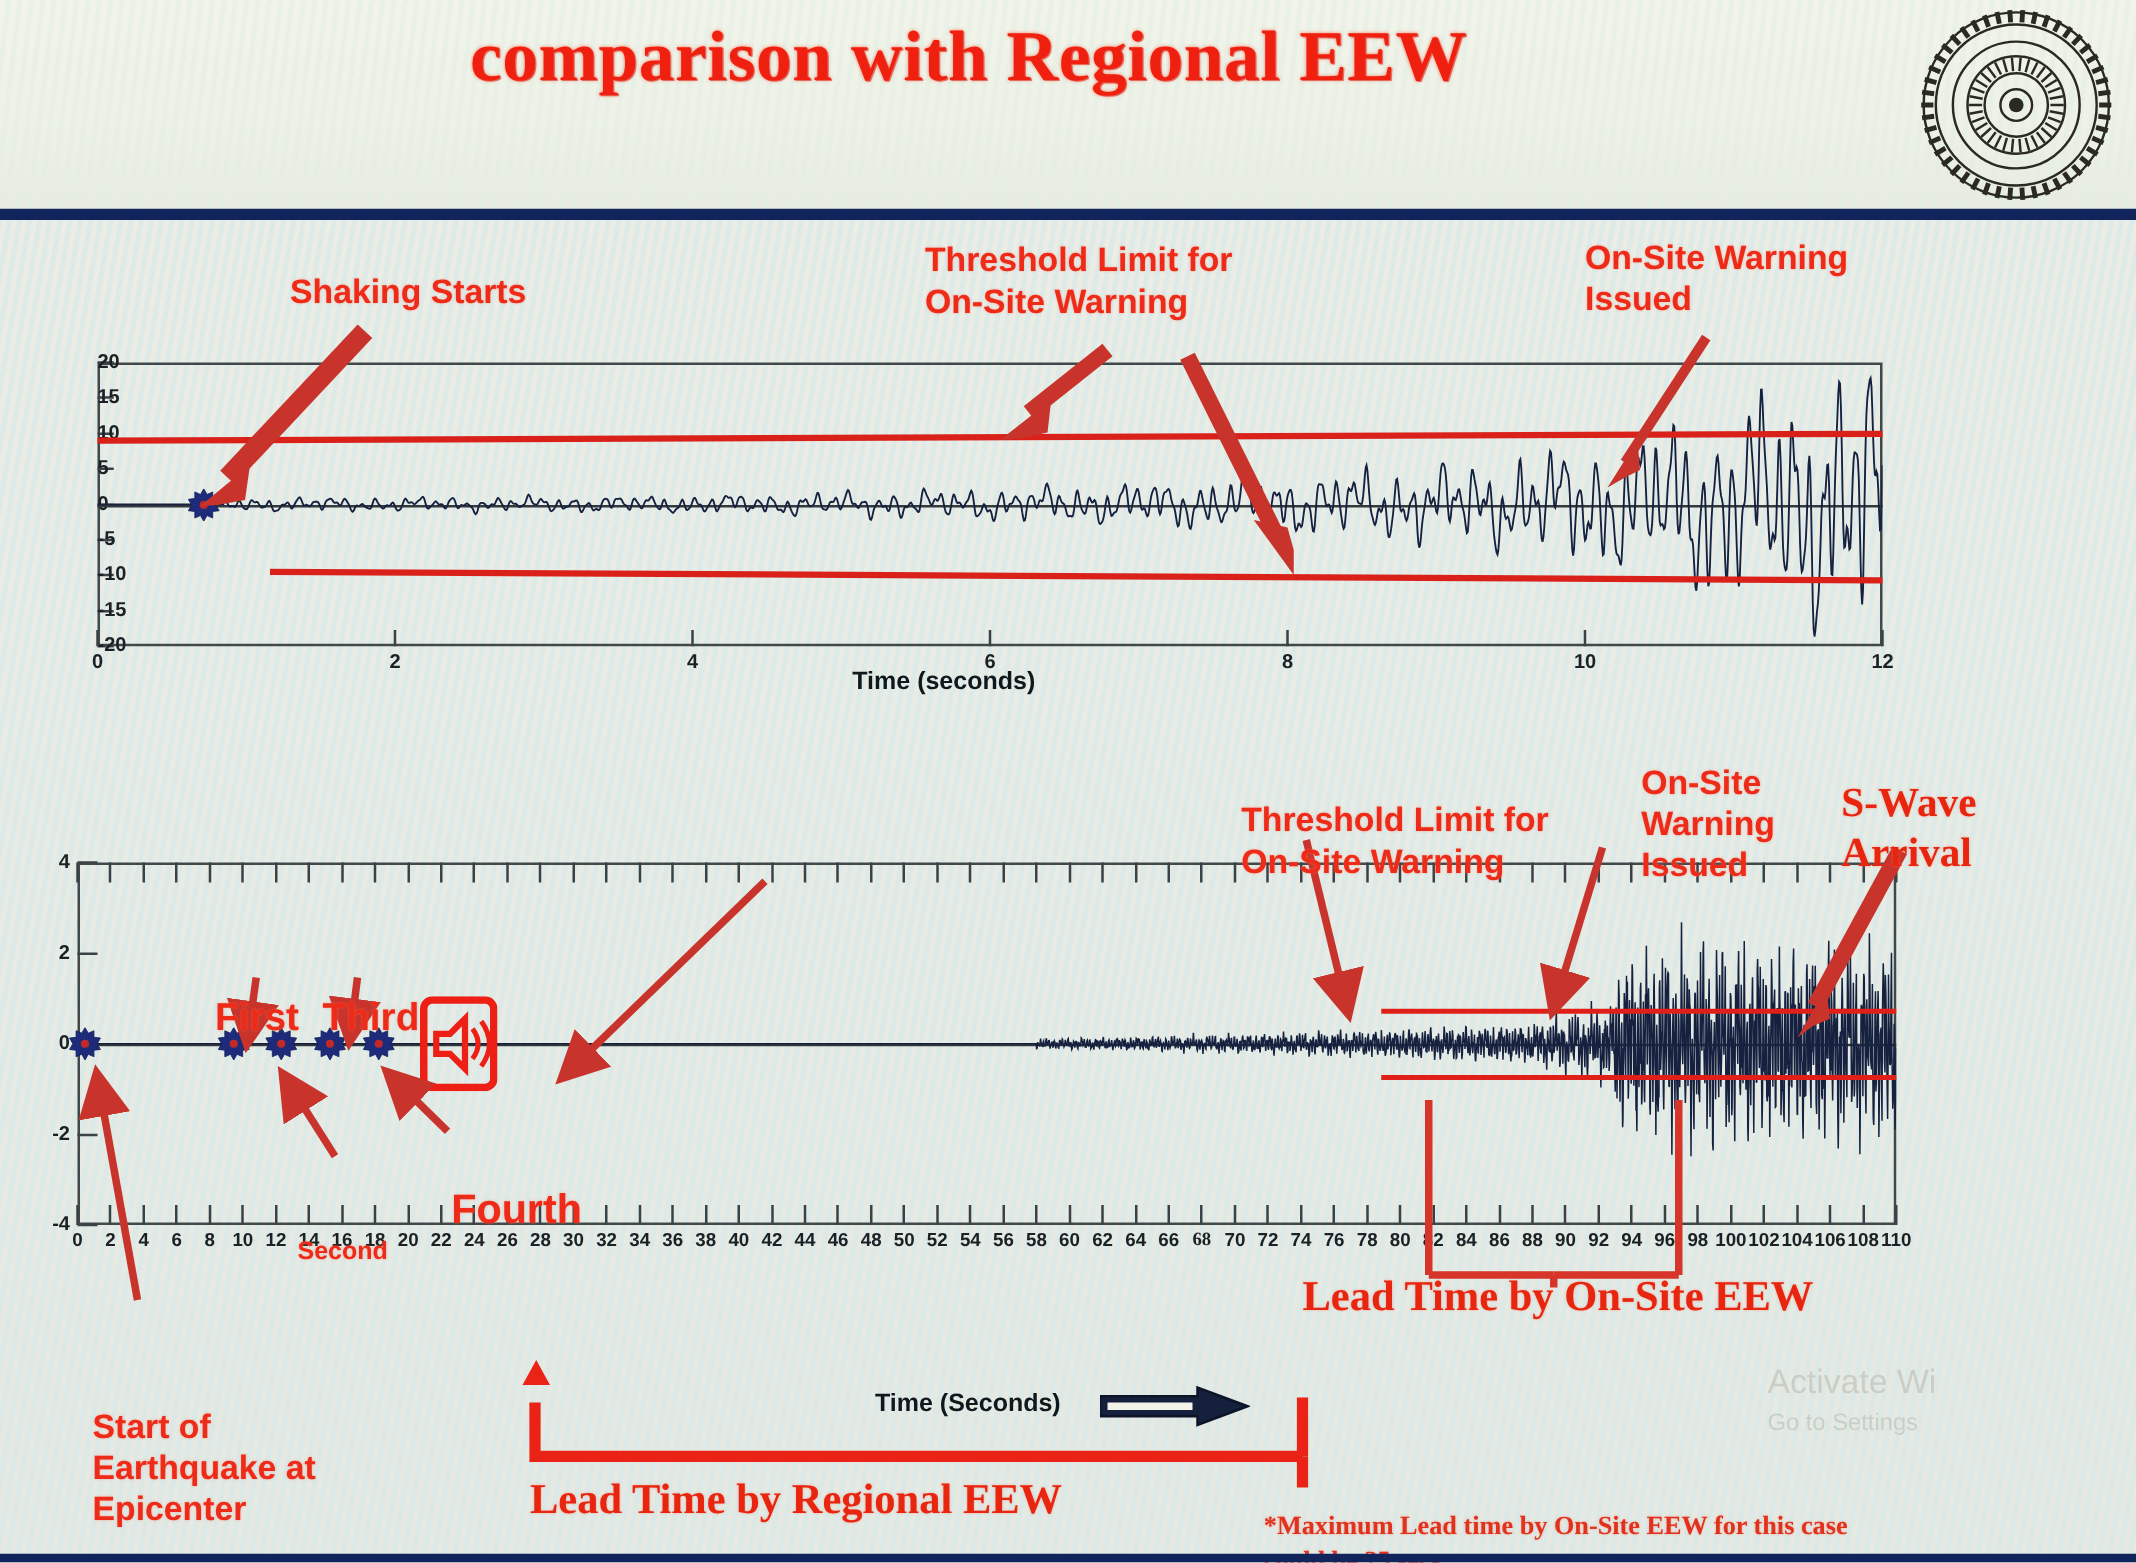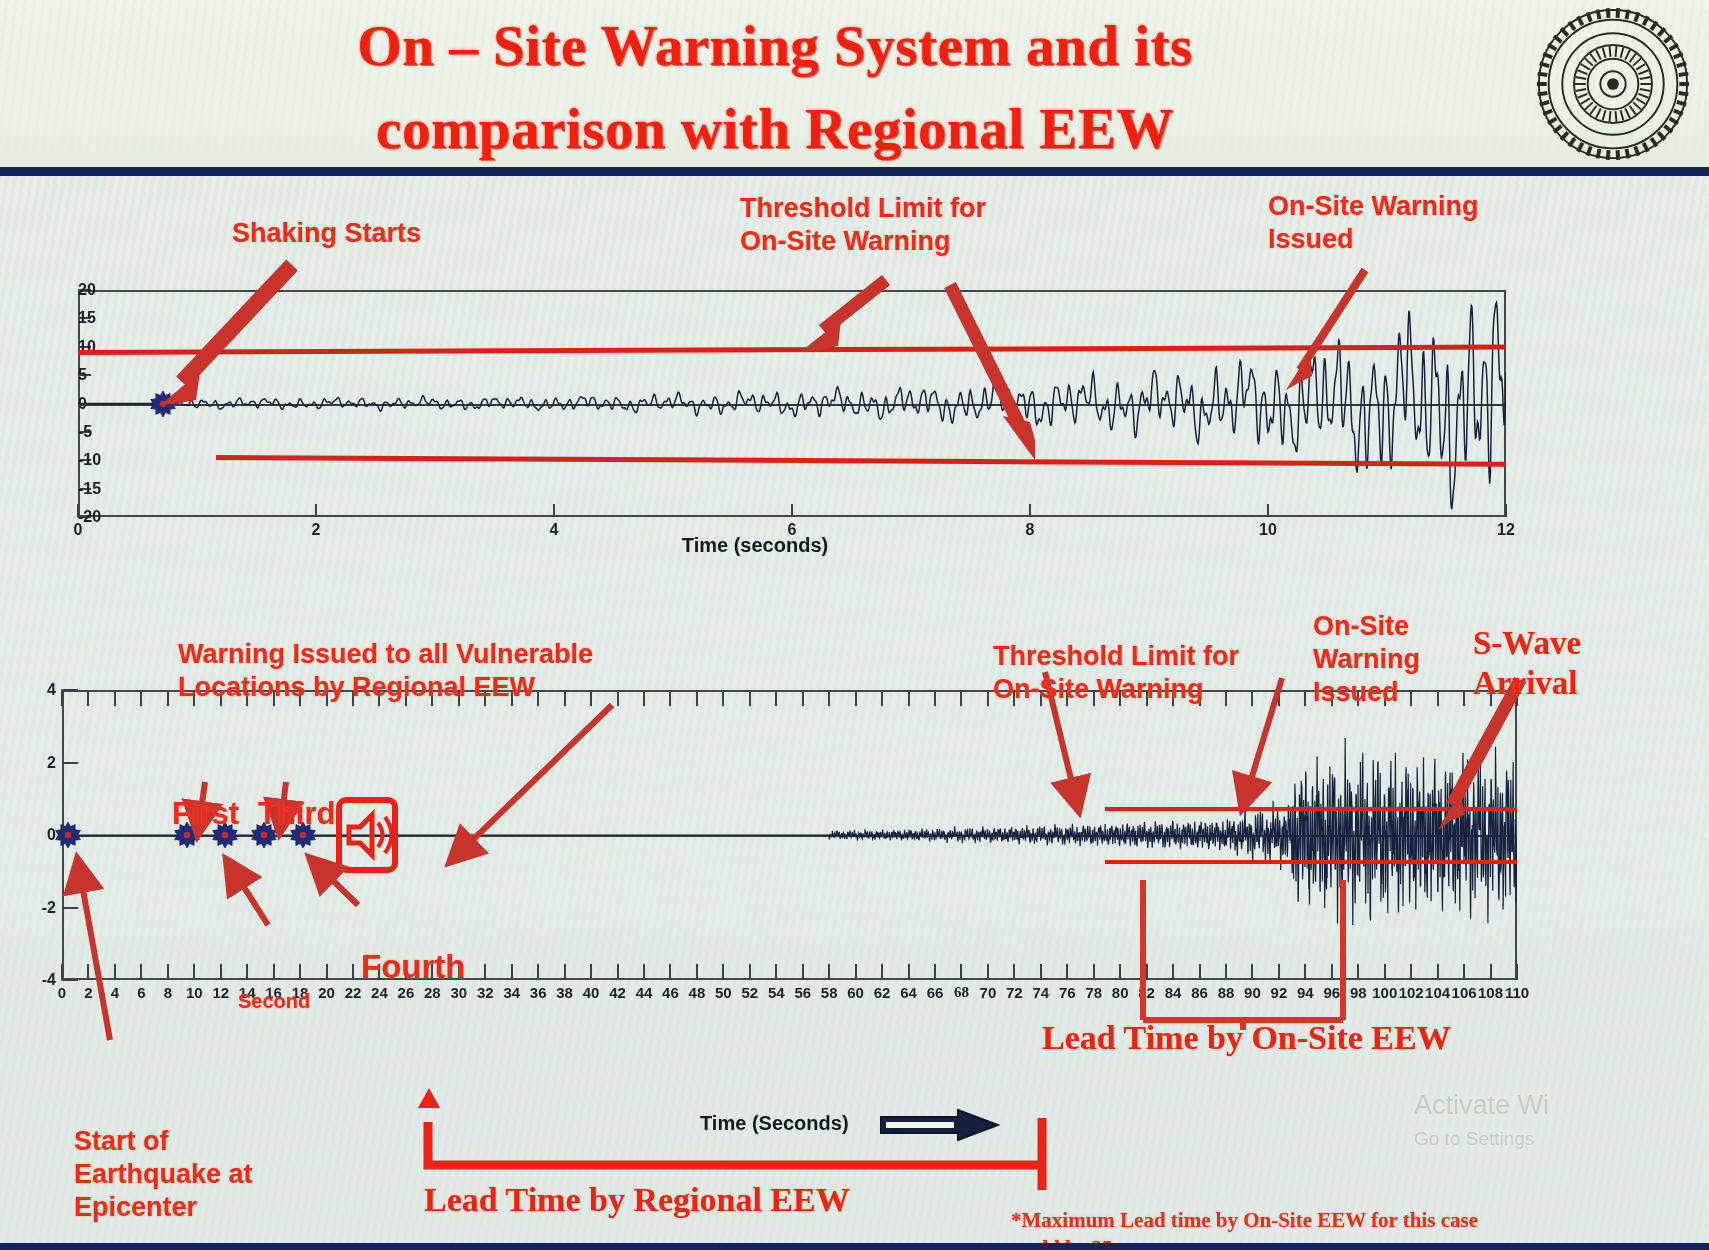--- a/index.html
+++ b/index.html
@@ -98,21 +98,20 @@
   #watermark .w2{font-size:19px;}
   .svgwrap{position:absolute;left:0;top:0;width:1709px;height:1250px;pointer-events:none;}
 </style>
 </head>
 <body>
 
 <div id="slide">
 
   <div id="header">
     <div id="title">
-      <div>On – Site Warning System and its</div>
       <div>comparison with Regional EEW</div>
     </div>
 
     <svg id="logo" viewBox="0 0 160 160">
       <g fill="none" stroke="#2a2a22" stroke-width="2">
         <circle cx="80" cy="80" r="76"></circle>
         <circle cx="80" cy="80" r="66"></circle>
         <circle cx="80" cy="80" r="52"></circle>
         <circle cx="80" cy="80" r="40"></circle>
         <circle cx="80" cy="80" r="26"></circle>
@@ -570,22 +569,20 @@
   </svg>
 
   <div class="anno" style="left:232px;top:217px;">Shaking Starts</div>
 
   <div class="anno" style="left:740px;top:192px;">Threshold Limit for
 On-Site Warning</div>
 
   <div class="anno" style="left:1268px;top:190px;">On-Site Warning
 Issued</div>
 
-  <div class="anno" style="left:178px;top:638px;">Warning Issued to all Vulnerable
-Locations by Regional EEW</div>
 
   <div class="anno" style="left:172px;top:797px;font-size:31px;">First</div>
 
   <div class="anno" style="left:258px;top:797px;font-size:31px;">Third</div>
 
   <div class="anno" style="left:238px;top:985px;font-size:20px;">Second</div>
 
   <div class="anno" style="left:361px;top:950px;font-size:33px;">Fourth</div>
 
   <div class="anno" style="left:74px;top:1125px;">Start of

